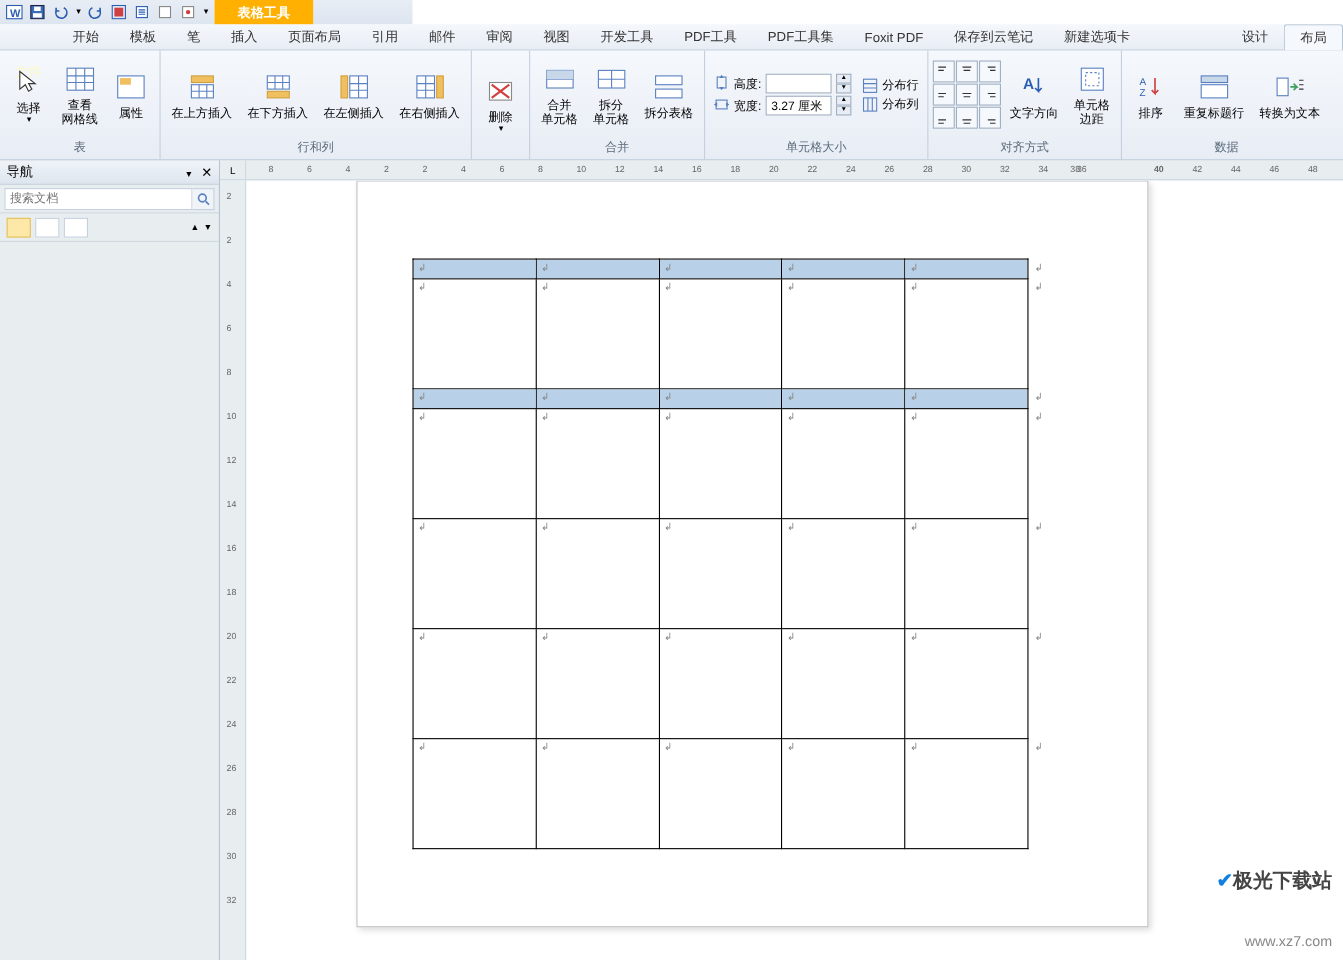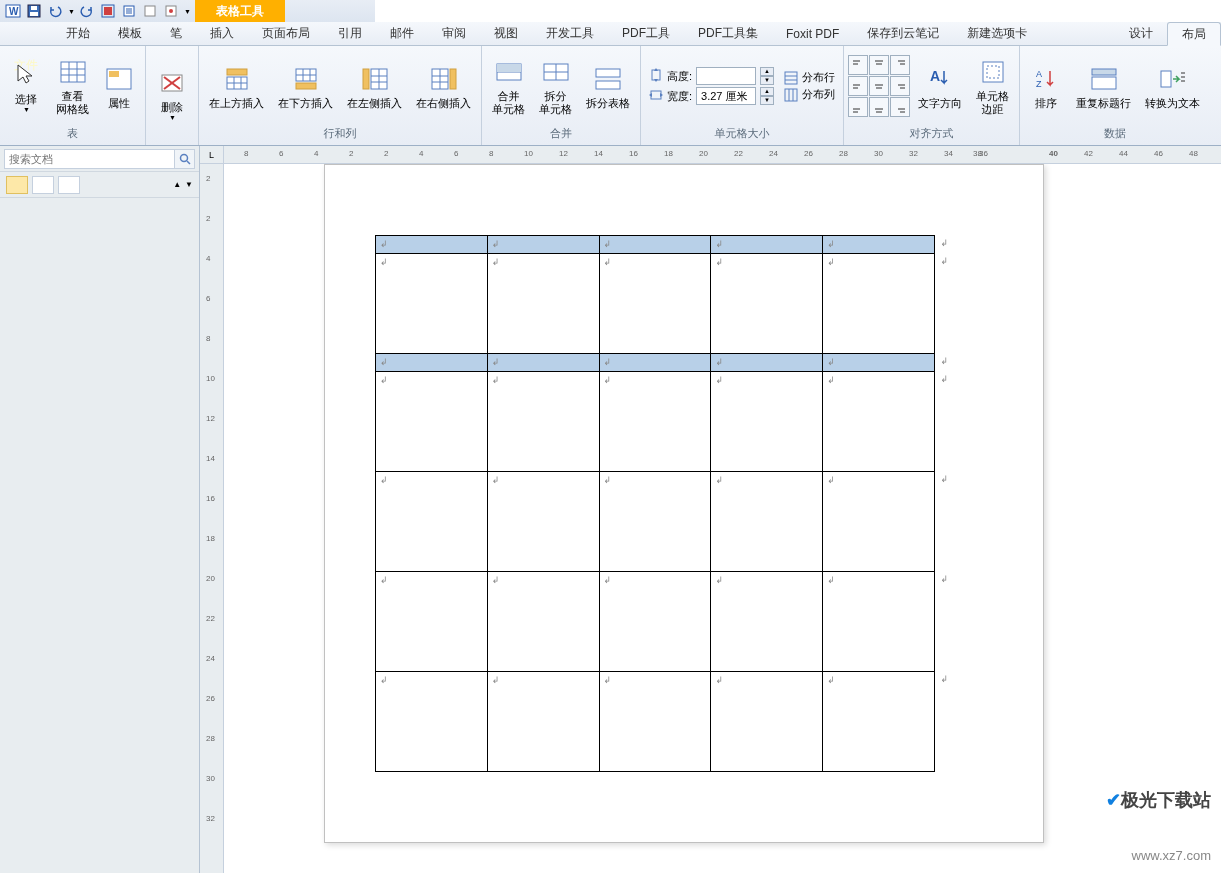--- a/index.html
+++ b/index.html
@@ -194,37 +194,20 @@
         </div>
     </div>
     <div class="ribbon-group-label">表</div>
   </div>
 
   <div class="ribbon-group">
     <div class="ribbon-group-content">
       <div class="big-btn">
           <div class="icon">
             <svg width="28" height="24">
-              <rect x="4" y="4" width="20" height="16" fill="#fff" stroke="#888"></rect>
-              <line x1="6" y1="6" x2="22" y2="18" stroke="#d04040" stroke-width="2"></line>
-              <line x1="22" y1="6" x2="6" y2="18" stroke="#d04040" stroke-width="2"></line>
-            </svg>
-          </div>
-          <div class="label">删除</div>
-          <span class="drop-arrow">▼</span>
-        </div>
-    </div>
-    <div class="ribbon-group-label"></div>
-  </div>
-
-  <div class="ribbon-group">
-    <div class="ribbon-group-content">
-      <div class="big-btn">
-          <div class="icon">
-            <svg width="28" height="24">
               <rect x="4" y="10" width="20" height="12" fill="#fff" stroke="#5a80c0"></rect>
               <line x1="11" y1="10" x2="11" y2="22" stroke="#5a80c0"></line>
               <line x1="18" y1="10" x2="18" y2="22" stroke="#5a80c0"></line>
               <line x1="4" y1="16" x2="24" y2="16" stroke="#5a80c0"></line>
               <rect x="4" y="2" width="20" height="6" fill="#f0c060" stroke="#d0a040"></rect>
             </svg>
           </div>
           <div class="label">在上方插入</div>
         </div>
       <div class="big-btn">
@@ -258,20 +241,37 @@
               <line x1="10" y1="2" x2="10" y2="22" stroke="#5a80c0"></line>
               <line x1="2" y1="9" x2="18" y2="9" stroke="#5a80c0"></line>
               <line x1="2" y1="15" x2="18" y2="15" stroke="#5a80c0"></line>
               <rect x="20" y="2" width="6" height="20" fill="#f0c060" stroke="#d0a040"></rect>
             </svg>
           </div>
           <div class="label">在右侧插入</div>
         </div>
     </div>
     <div class="ribbon-group-label">行和列</div>
+  </div>
+
+  <div class="ribbon-group">
+    <div class="ribbon-group-content">
+      <div class="big-btn">
+          <div class="icon">
+            <svg width="28" height="24">
+              <rect x="4" y="4" width="20" height="16" fill="#fff" stroke="#888"></rect>
+              <line x1="6" y1="6" x2="22" y2="18" stroke="#d04040" stroke-width="2"></line>
+              <line x1="22" y1="6" x2="6" y2="18" stroke="#d04040" stroke-width="2"></line>
+            </svg>
+          </div>
+          <div class="label">删除</div>
+          <span class="drop-arrow">▼</span>
+        </div>
+    </div>
+    <div class="ribbon-group-label"></div>
   </div>
 
   <div class="ribbon-group">
     <div class="ribbon-group-content">
       <div class="big-btn">
           <div class="icon">
             <svg width="28" height="24">
               <rect x="2" y="4" width="24" height="16" fill="#fff" stroke="#5a80c0"></rect>
               <line x1="2" y1="12" x2="26" y2="12" stroke="#5a80c0"></line>
               <rect x="2" y="4" width="24" height="8" fill="#c8d8e8"></rect>
@@ -469,20 +469,29 @@
           </div>
           <div class="label">转换为文本</div>
         </div>
     </div>
     <div class="ribbon-group-label">数据</div>
   </div>
 </div>
 
 <div class="main">
   <div class="nav-pane">
+    <div class="nav-header">
+      <span>导航</span>
+      <span>
+        <span style="font-size:8px;cursor:pointer">▼</span>
+        <span style="margin font
+
+x;cursor:pointer;margin-left:4px">✕</span>
+      </span>
+    </div>
     <div class="nav-search">
       <input placeholder="搜索文档" style="">
       <div class="search-btn">
           <svg width="12" height="12">
             <circle cx="5" cy="5" r="3.5" fill="none" stroke="#5a80c0" stroke-width="1.5"></circle>
             <line x1="8" y1="8" x2="11" y2="11" stroke="#5a80c0" stroke-width="1.5"></line>
           </svg>
         </div>
     </div>
     <div class="nav-views">

